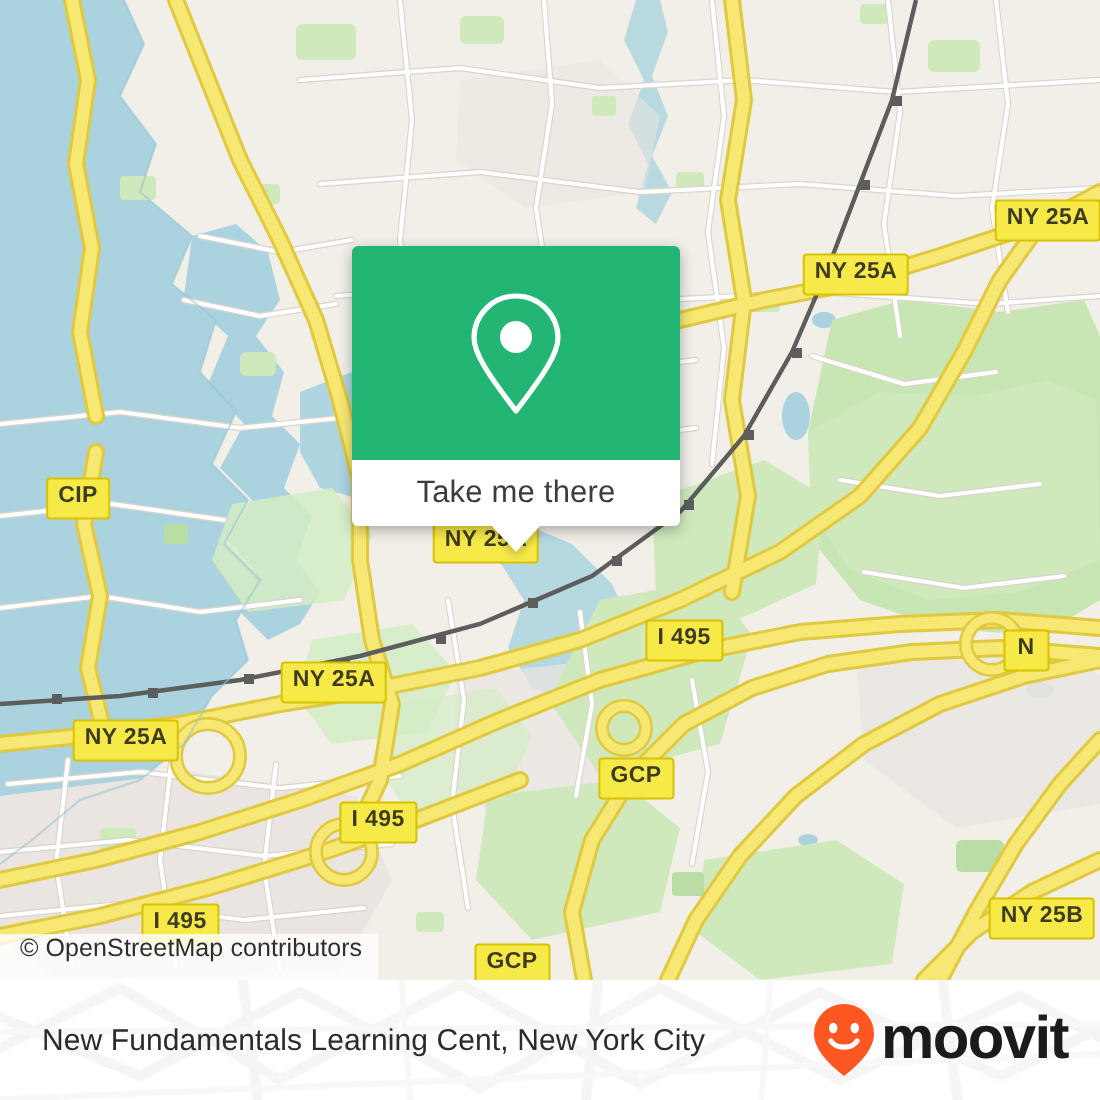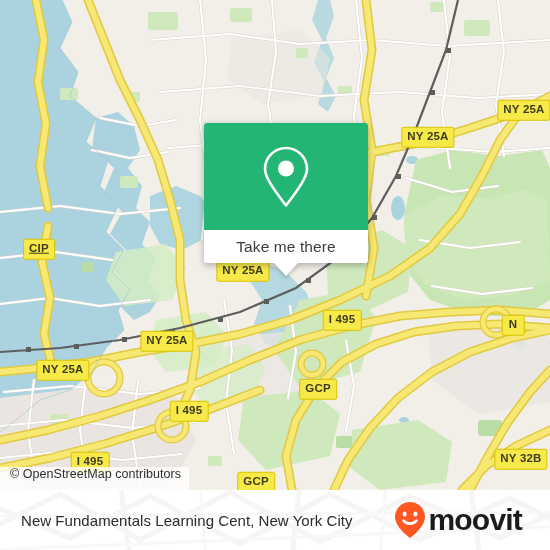--- a/index.html
+++ b/index.html
@@ -49,21 +49,21 @@
     transform: translate(-50%, -50%);
     text-align: center;
   }
   .shield.sq {
     padding: 3px 6px 4px 6px;
   }
 
   
   #callout {
     position: absolute;
-    left: 204px;
+    left: 176px;
     top: 123px;
     width: 164px;
     border-radius: 3px;
     box-shadow: 0 2px 7px rgba(0,0,0,0.30);
     overflow: visible;
   }
   #callout-green {
     background: #22b573;
     height: 107px;
     border-radius: 3px 3px 0 0;
@@ -129,21 +129,21 @@
     width: 550px; height: 60px;
     opacity: 0.30;
   }
   #footer-inner {
     position: relative;
     width: 100%;
     height: 100%;
     display: flex;
     align-items: center;
     justify-content: space-between;
-    padding: 0 28px 0 21px;
+    padding: 0 16px 0 21px;
     box-sizing: border-box;
   }
   #footer-title {
     color: #2b2b2b;
     font-size: 15px;
     letter-spacing: 0.05px;
     white-space: nowrap;
   }
   #brand {
     display: flex;
@@ -385,33 +385,33 @@
         </g>
 
         <path d="M62,0 L72,22 L60,48 L78,72 L70,96 L96,118 L86,142
                  L108,160 L100,186 L118,206 L106,232 L124,250 L112,272
                  L130,290 L118,310 L124,330 L106,348 L92,372 L70,390
                  L40,400 L16,420 L0,432" stroke="#96c4d2" stroke-width="1" fill="none" opacity="0.6"></path>
       </g>
     </svg>
 
     <div id="shields">
-        <div class="shield" style="left: 39px; top: 249px; text-decoration: underline;">CIP</div>
+        <div class="shield" style="left: 39px; top: 249px;">CIP</div>
         <div class="shield" style="left: 243px; top: 271px;">NY 25A</div>
         <div class="shield" style="left: 167px; top: 341px;">NY 25A</div>
         <div class="shield" style="left: 63px; top: 370px;">NY 25A</div>
         <div class="shield" style="left: 428px; top: 137px;">NY 25A</div>
         <div class="shield" style="left: 524px; top: 110px;">NY 25A</div>
         <div class="shield" style="left: 342px; top: 320px;">I 495</div>
         <div class="shield" style="left: 189px; top: 411px;">I 495</div>
         <div class="shield" style="left: 90px; top: 462px;">I 495</div>
         <div class="shield" style="left: 318px; top: 389px;">GCP</div>
         <div class="shield" style="left: 256px; top: 482px;">GCP</div>
         <div class="shield sq" style="left: 513px; top: 325px;">N</div>
-        <div class="shield" style="left: 521px; top: 459px;">NY 32B</div>
+        <div class="shield" style="left: 521px; top: 459px;">NY 25B</div>
       </div>
 
     <div id="callout">
       <div id="callout-green">
         <svg width="52" height="66" viewBox="0 0 52 66">
           <path d="M26,4 C14.4,4 5,13.4 5,25 C5,33 13,44.5 26,61.5
                    C39,44.5 47,33 47,25 C47,13.4 37.6,4 26,4 Z" fill="none" stroke="#ffffff" stroke-width="2.6" stroke-linejoin="round"></path>
           <circle cx="26" cy="24.5" r="8" fill="#ffffff"></circle>
         </svg>
       </div>

